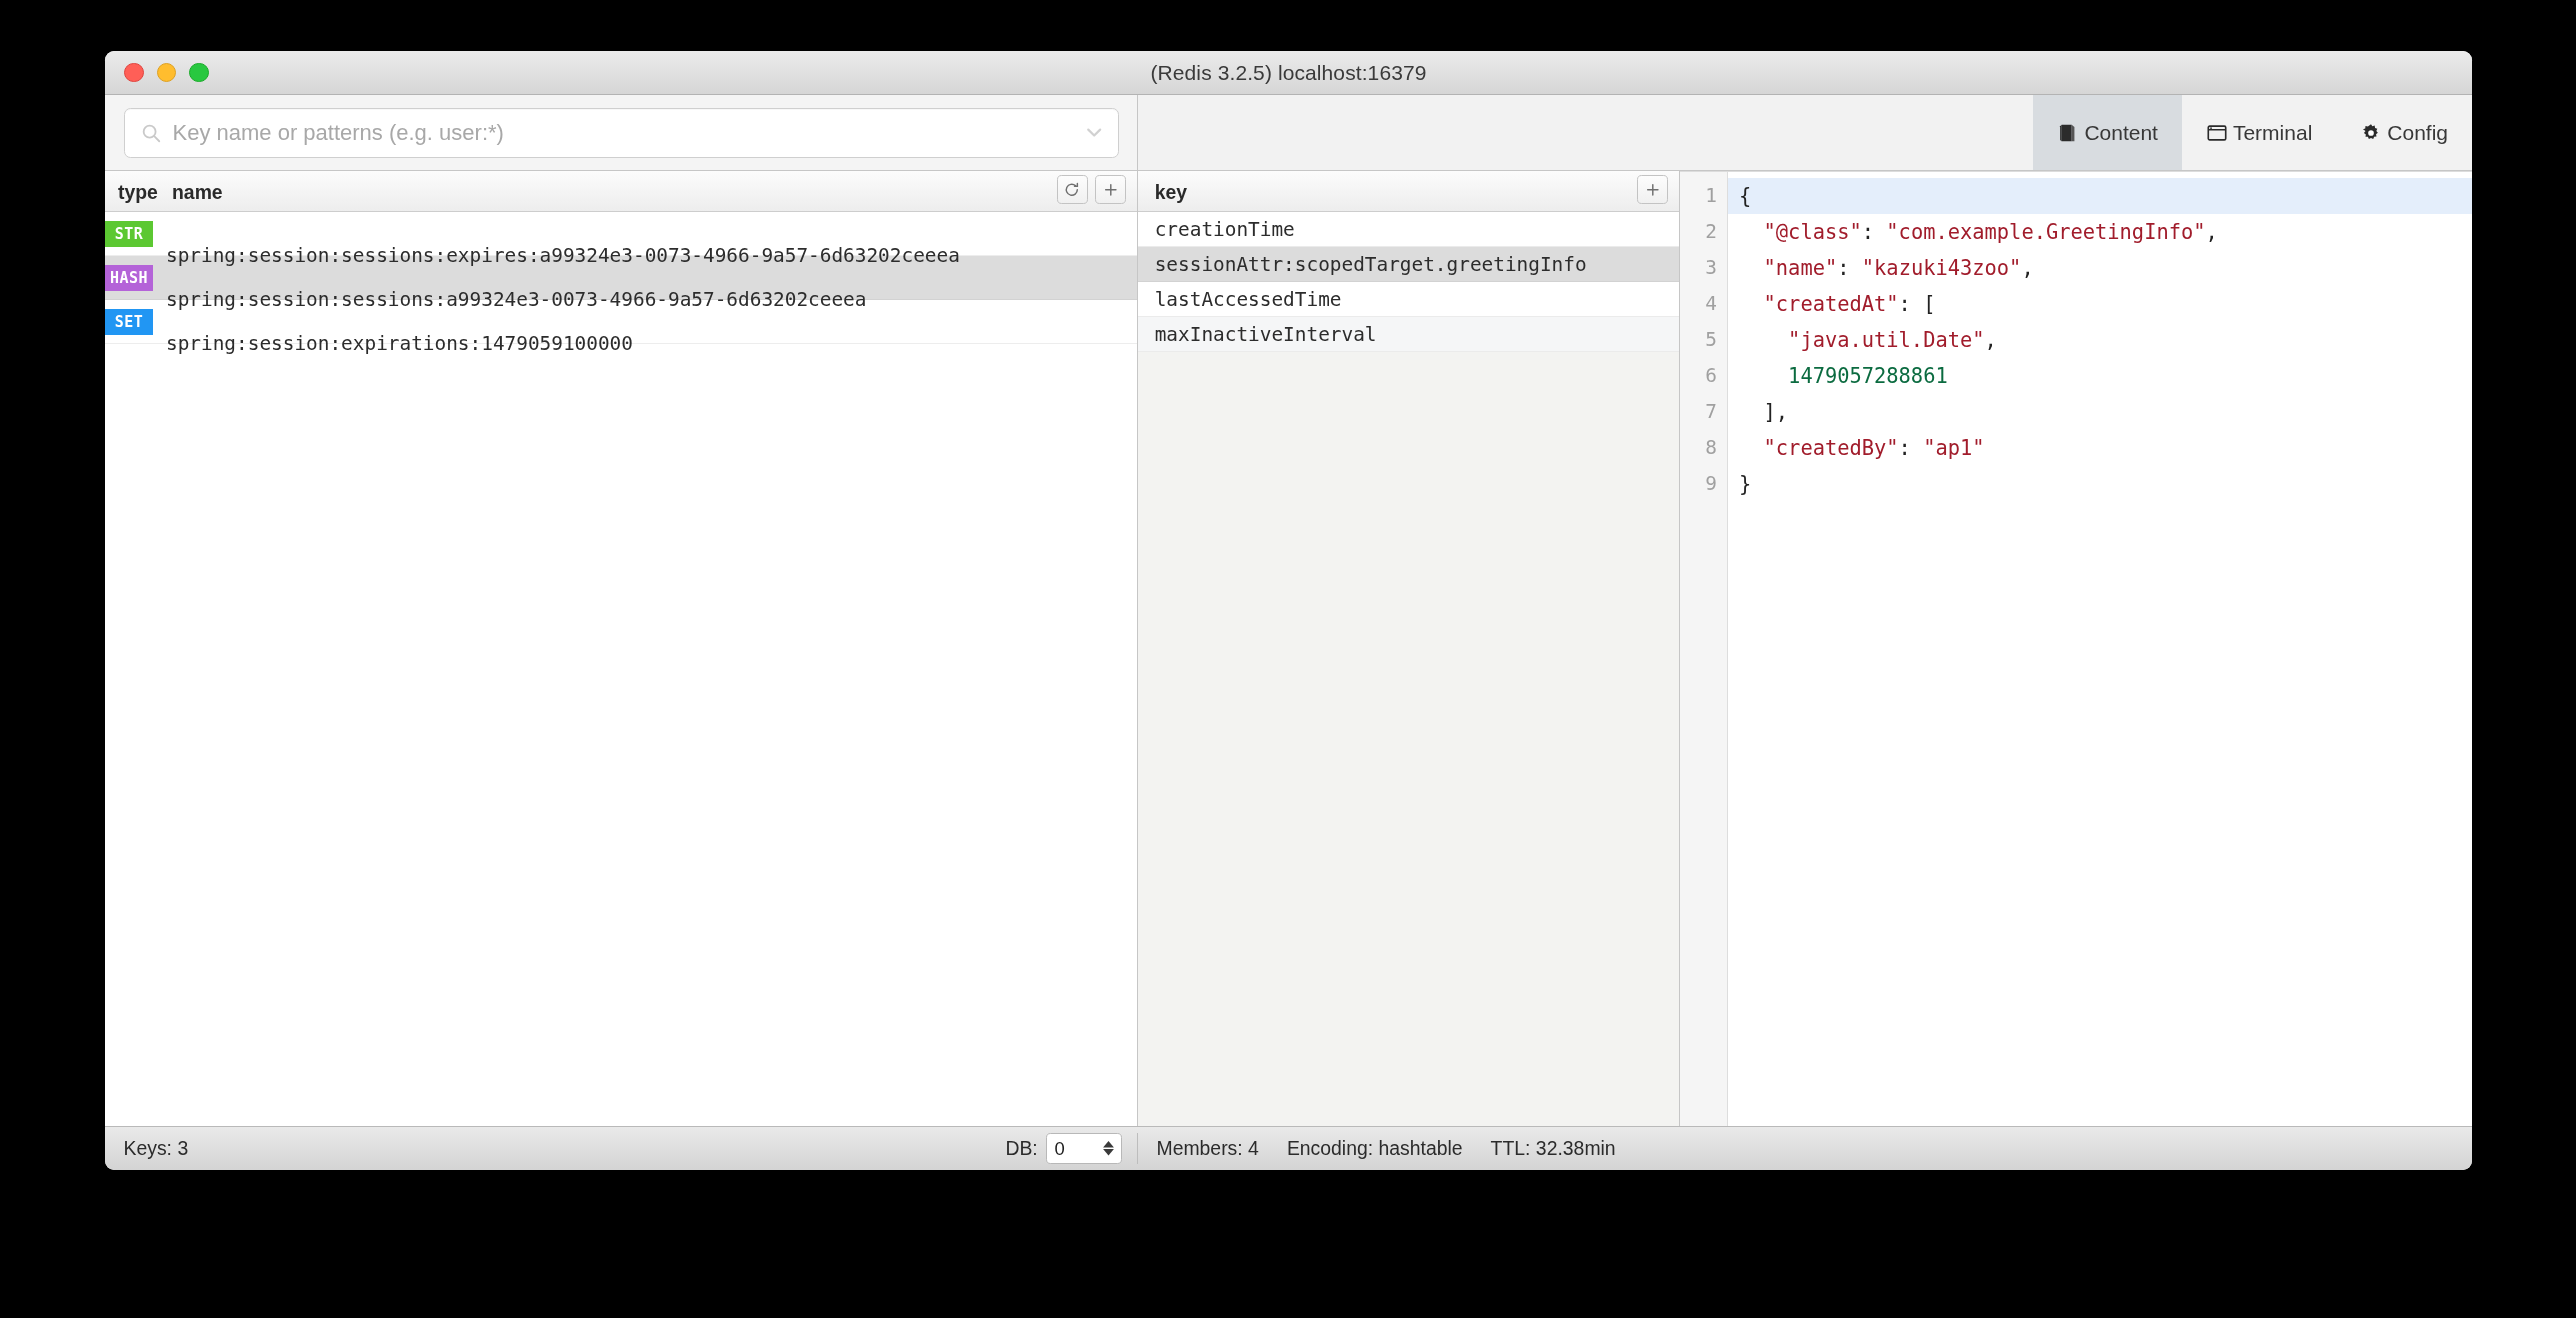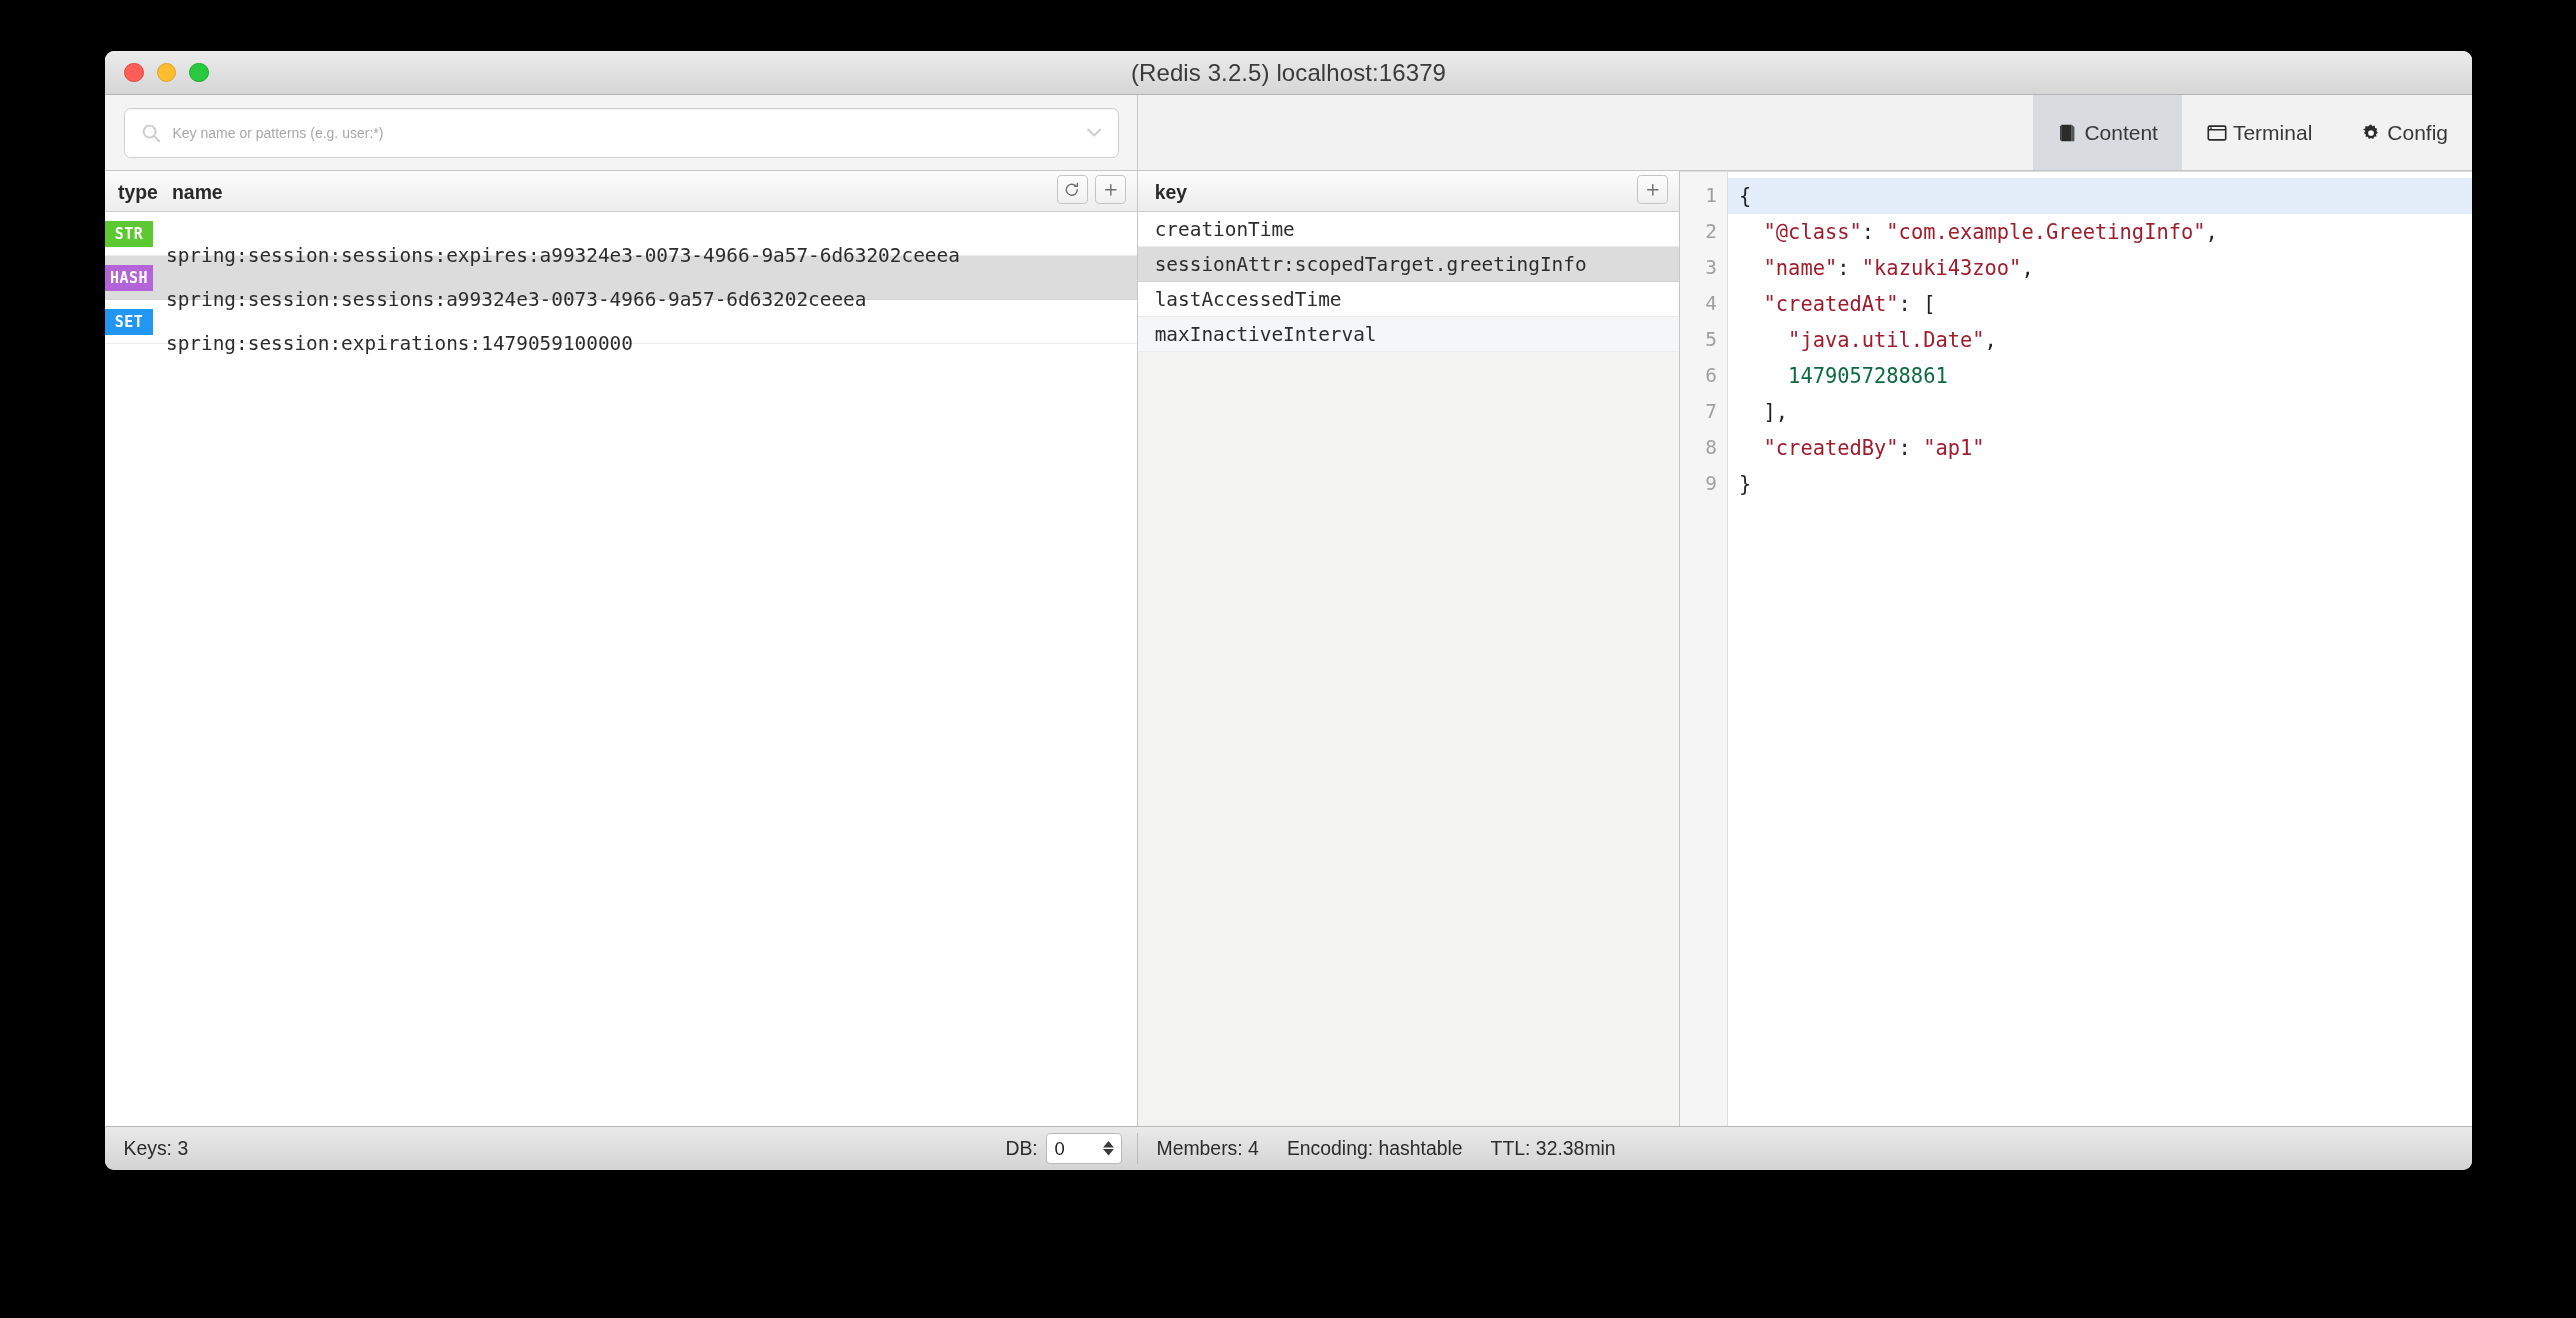--- a/index.html
+++ b/index.html
@@ -49,21 +49,21 @@
     display: block;
   }
   .light.red    { background: #ff5f57; border: 0.9px solid #e0443e; }
   .light.yellow { background: #ffbd2e; border: 0.9px solid #dea123; }
   .light.green  { background: #28c840; border: 0.9px solid #1aab29; }
 
   .window-title {
     position: absolute;
     left: 0; right: 0;
     text-align: center;
-    font-size: 24px;
+    font-size: 21px;
     color: #3a3a3a;
     letter-spacing: 0.1px;
     pointer-events: none;
   }
 
   
   .toolbar {
     height: 76px;
     flex: 0 0 76px;
     background: #f2f2f2;
@@ -94,21 +94,21 @@
     box-shadow: inset 0 0.9px 0.9px rgba(0,0,0,0.03);
   }
   .search-icon {
     width: 22px; height: 22px;
     flex: 0 0 22px;
     margin-right: 11px;
     opacity: 0.45;
   }
   .search-placeholder {
     flex: 1;
-    font-size: 14px;
+    font-size: 22px;
     color: #a8a8a8;
     white-space: nowrap;
     overflow: hidden;
   }
   .chev-down {
     width: 20.4px; height: 20.4px;
     flex: 0 0 20.4px;
     opacity: 0.45;
   }
 

